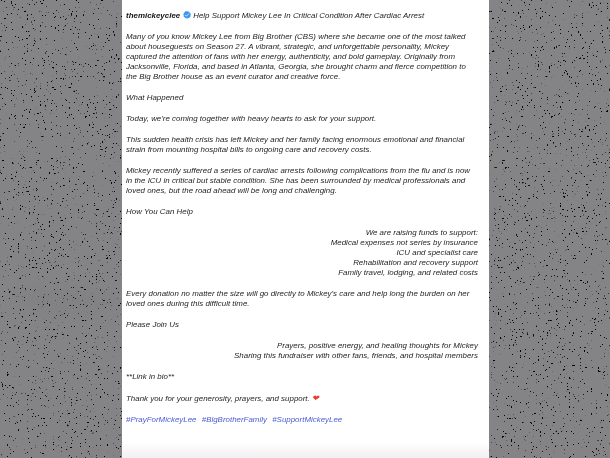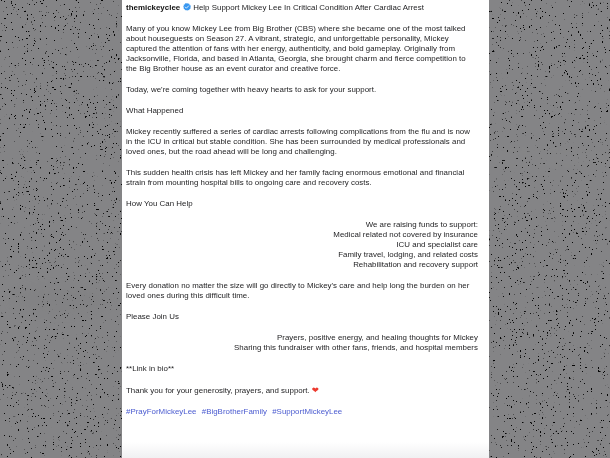--- a/index.html
+++ b/index.html
@@ -36,21 +36,22 @@
   }
   .caption-panel::after {
     content: "";
     position: absolute;
     left: 0; bottom: 0;
     width: 100%; height: 16px;
     background: linear-gradient(to bottom, rgba(230,230,232,0), rgba(228,228,231,0.55));
     pointer-events: none;
   }
   .caption-panel p {
-    margin: 0 0 11px 0;
+    margin: 8px 0 11px 0;
+    font-style: italic;
   }
   .header-line {
     white-space: nowrap;
   }
   .username {
     font-weight: 700;
     color: #121212;
     cursor: pointer;
   }
   .badge {
@@ -99,36 +100,36 @@
 
   <p class="header-line">
     <span class="username">themickeyclee</span><svg class="badge" viewBox="0 0 16 16" xmlns="http://www.w3.org/2000/svg">
         <path fill="#3897f0" d="M8 0l1.9 1.6 2.4-.5.9 2.3 2.3.9-.5 2.4L16.6 8 15 9.9l.5 2.4-2.3.9-.9 2.3-2.4-.5L8 16.6 6.1 15l-2.4.5-.9-2.3-2.3-.9.5-2.4L-.6 8 1 6.1.5 3.7l2.3-.9.9-2.3 2.4.5z" transform="translate(0.8,0.2) scale(0.92)"></path>
         <path d="M4.6 8.2l2.2 2.2 4.4-4.6" stroke="#fff" stroke-width="1.6" fill="none" stroke-linecap="round" stroke-linejoin="round"></path>
       </svg><span>Help Support Mickey Lee In Critical Condition After Cardiac Arrest</span>
   </p>
 
   <p>Many of you know Mickey Lee from Big Brother (CBS) where she became one of the most talked about houseguests on Season 27. A vibrant, strategic, and unforgettable personality, Mickey captured the attention of fans with her energy, authenticity, and bold gameplay. Originally from Jacksonville, Florida, and based in Atlanta, Georgia, she brought charm and fierce competition to the Big Brother house as an event curator and creative force.</p>
 
+  <p>What Happened</p>
+
   <p>Today, we're coming together with heavy hearts to ask for your support.</p>
 
-  <p>What Happened</p>
+  <p>This sudden health crisis has left Mickey and her family facing enormous emotional and financial strain from mounting hospital bills to ongoing care and recovery costs.</p>
 
   <p>Mickey recently suffered a series of cardiac arrests following complications from the flu and is now in the ICU in critical but stable condition. She has been surrounded by medical professionals and loved ones, but the road ahead will be long and challenging.</p>
-
-  <p>This sudden health crisis has left Mickey and her family facing enormous emotional and financial strain from mounting hospital bills to ongoing care and recovery costs.</p>
 
   <p>How You Can Help</p>
 
   <p class="stack">
     <span>We are raising funds to support:</span>
-    <span>Medical related not covered by insurance</span>
+    <span>Medical expenses not series by insurance</span>
     <span>ICU and specialist care</span>
+    <span>Rehabilitation and recovery support</span>
     <span>Family travel, lodging, and related costs</span>
-    <span>Rehabilitation and recovery support</span>
   </p>
 
   <p>Every donation no matter the size will go directly to Mickey's care and help long the burden on her loved ones during this difficult time.</p>
 
   <p>Please Join Us</p>
 
   <p class="stack">
     <span>Prayers, positive energy, and healing thoughts for Mickey</span>
     <span>Sharing this fundraiser with other fans, friends, and hospital members</span>
   </p>

